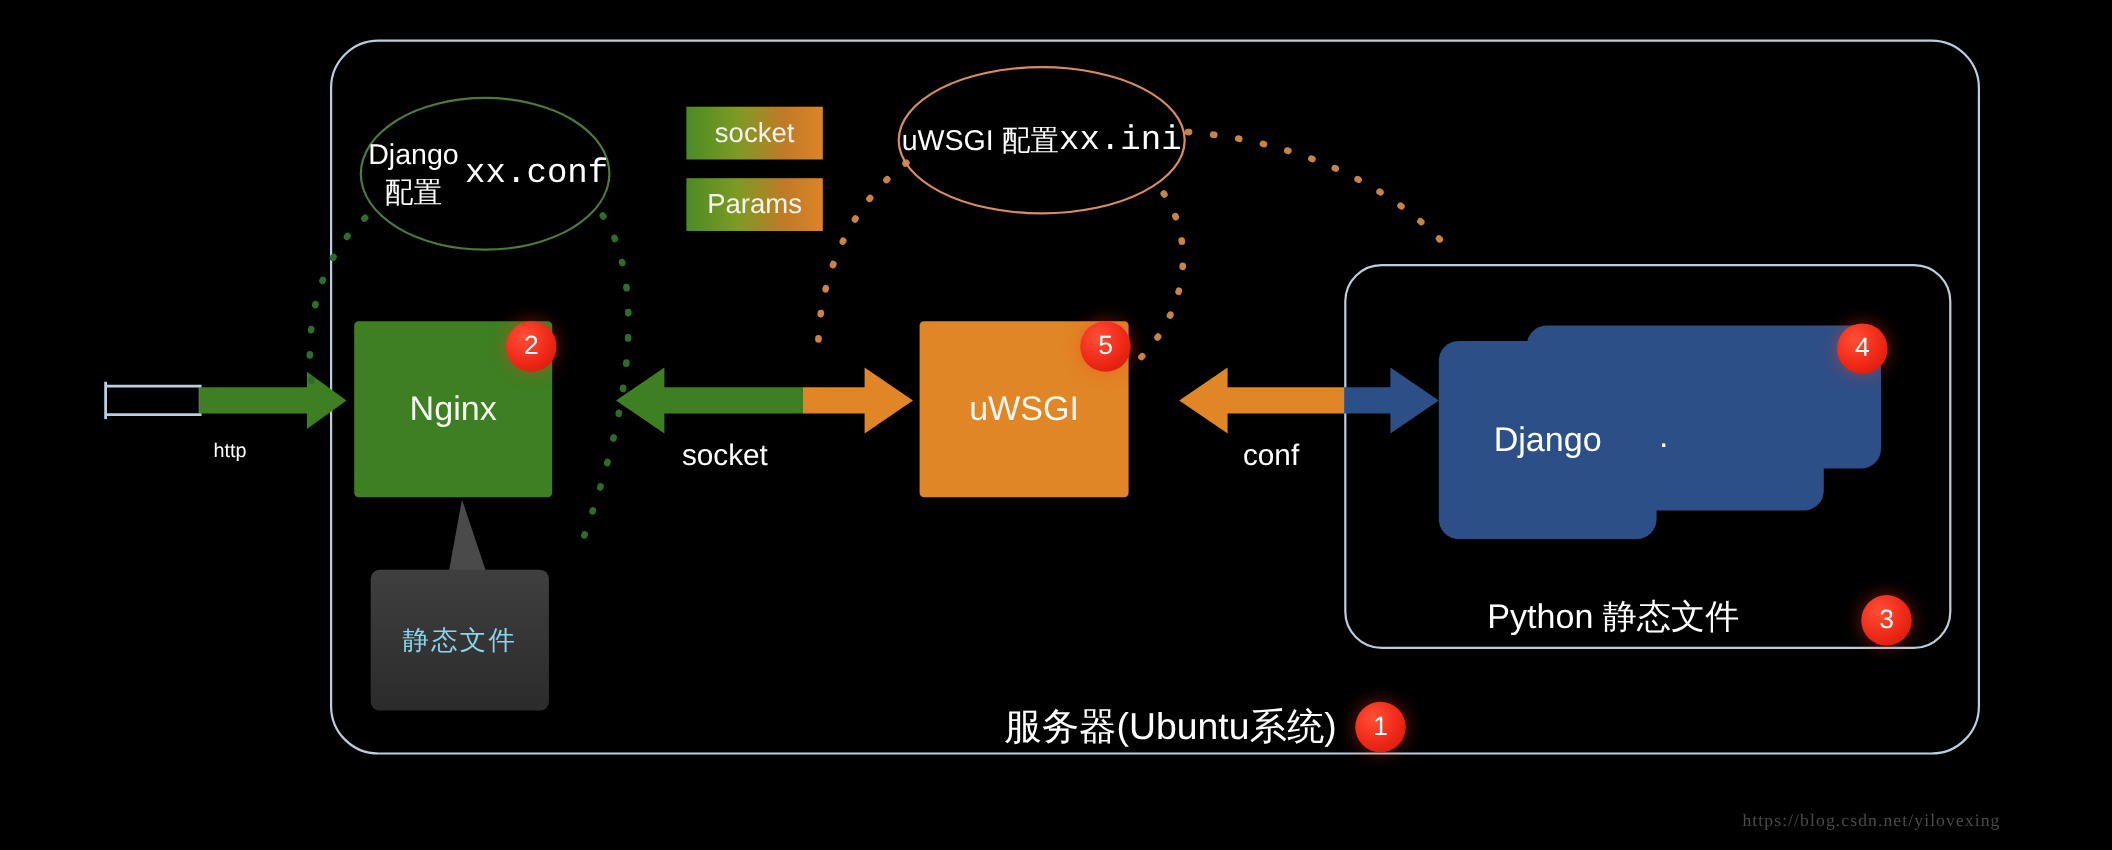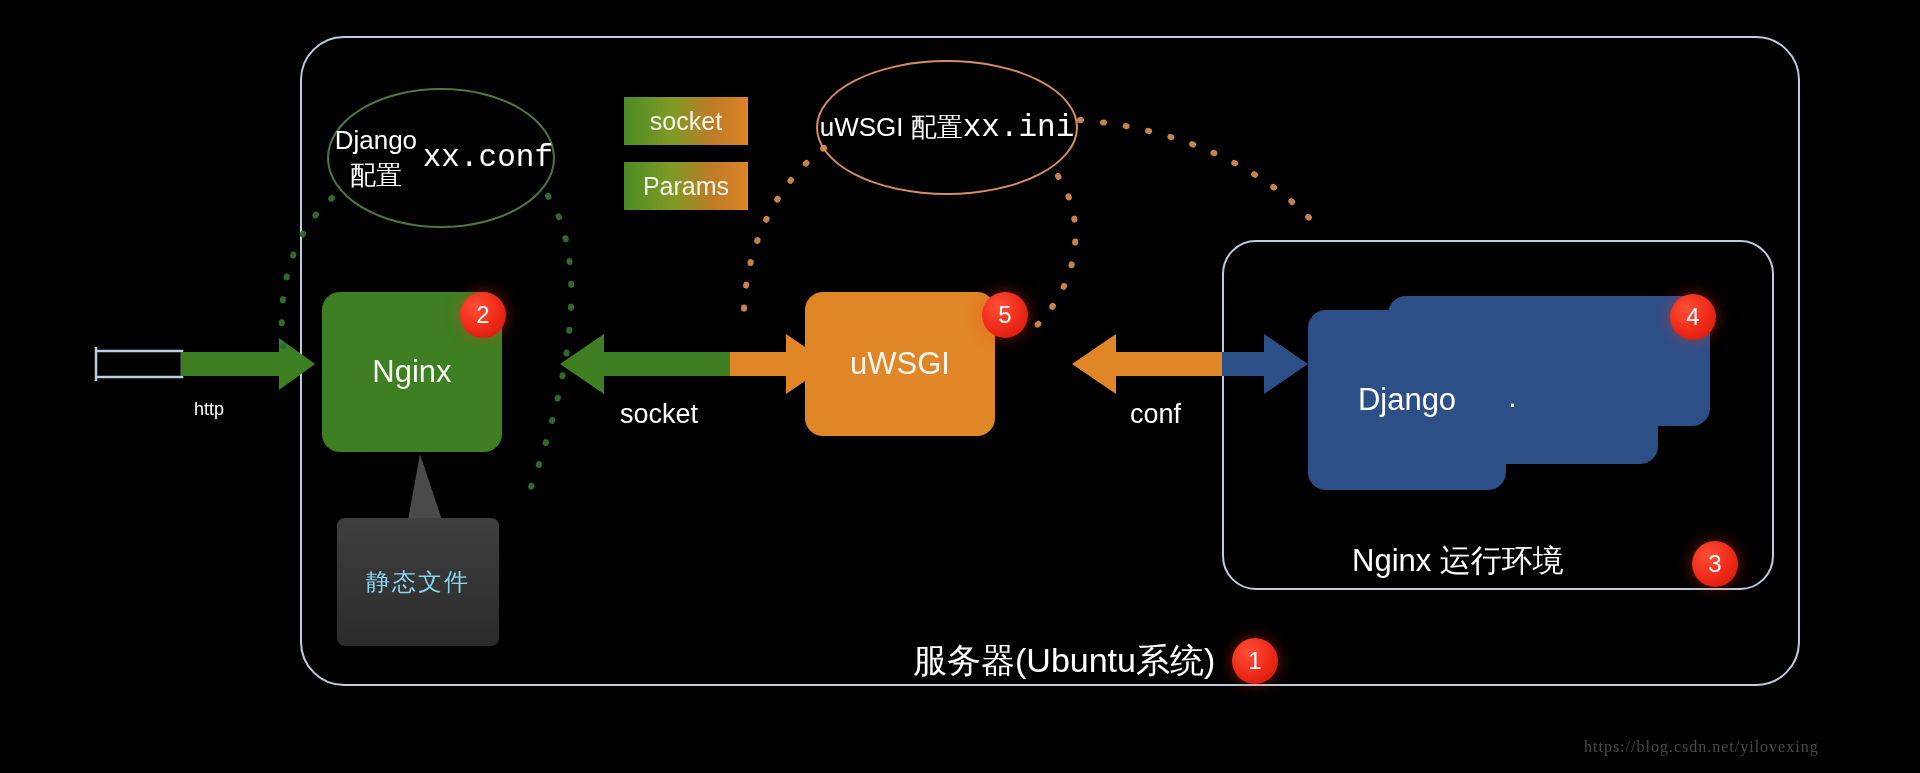--- a/index.html
+++ b/index.html
@@ -93,36 +93,36 @@
     background: linear-gradient(90deg, #4b8b25 0%, #7e9a24 38%, #c07b26 72%, #dd8426 100%);
   }
   .chip-socket { left: 624px; top: 97px; }
   .chip-params { left: 624px; top: 162px; }
 
   
   .svc {
     display: flex;
     align-items: center;
     justify-content: center;
-    border-radius: 18px;
+    border-radius: 4px;
     font-size: 31px;
     color: #f6f6f2;
   }
   .svc-nginx {
     left: 322px;
     top: 292px;
     width: 180px;
     height: 160px;
     background: #3d7f22;
   }
   .svc-uwsgi {
-    left: 805px;
+    left: 836px;
     top: 292px;
     width: 190px;
-    height: 144px;
+    height: 160px;
     background: #e08626;
   }
 
   
   .fw {
     display: flex;
     align-items: center;
     justify-content: center;
     border-radius: 18px;
     background: #2d4f88;
@@ -293,21 +293,21 @@
   <div class="abs fw fw-django">Django</div>
   <div class="abs badge badge-4">4</div>
 
   <div class="abs static-tail"></div>
   <div class="abs static-box">静态文件</div>
 
   <div class="abs label label-http">http</div>
   <div class="abs label label-socket">socket</div>
   <div class="abs label label-wsgi">conf</div>
 
-  <div class="abs label label-python">Nginx 运行环境</div>
+  <div class="abs label label-python">Python 静态文件</div>
   <div class="abs badge badge-3">3</div>
 
   <div class="abs label label-server">服务器(Ubuntu系统)</div>
   <div class="abs badge badge-1">1</div>
 
   <div class="abs watermark">https://blog.csdn.net/yilovexing</div>
 
 </div>
 
 </body></html>

